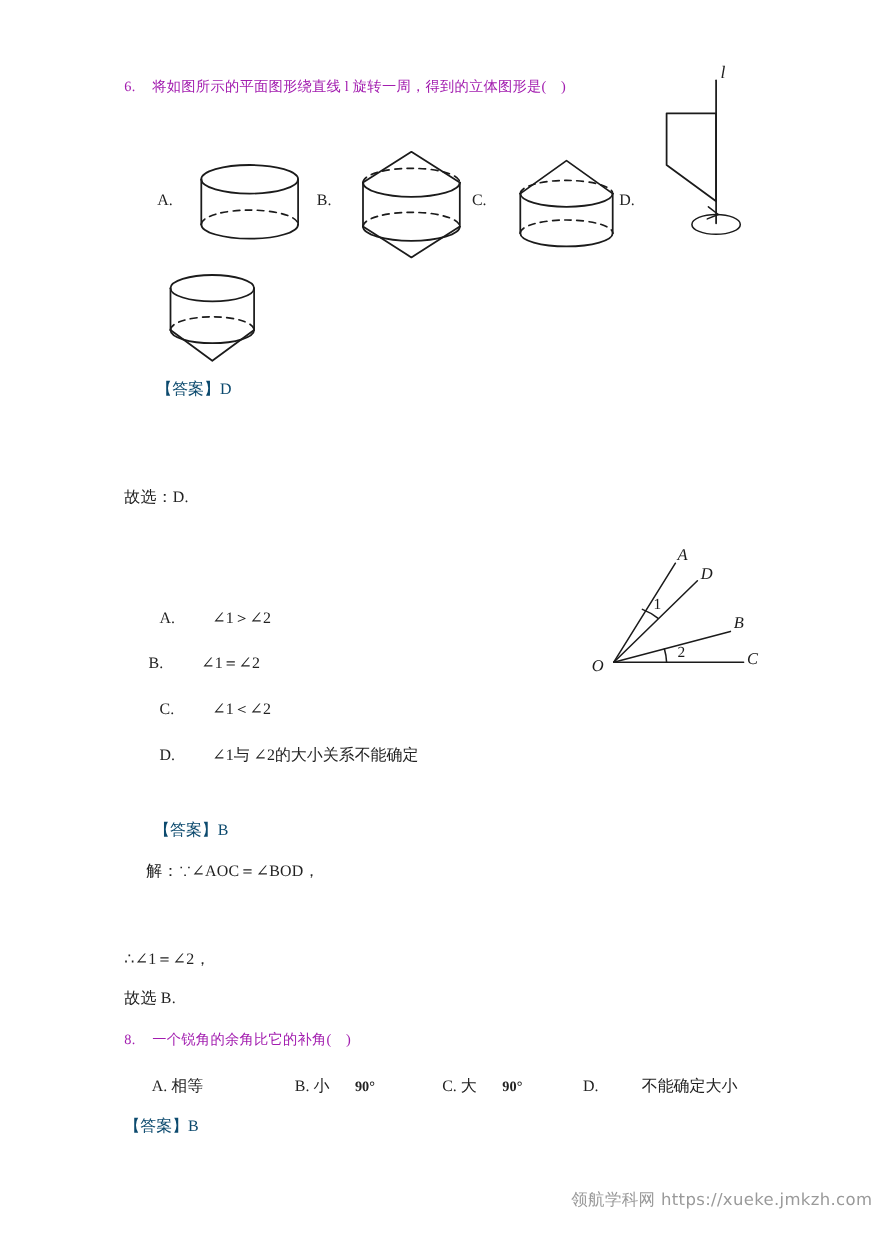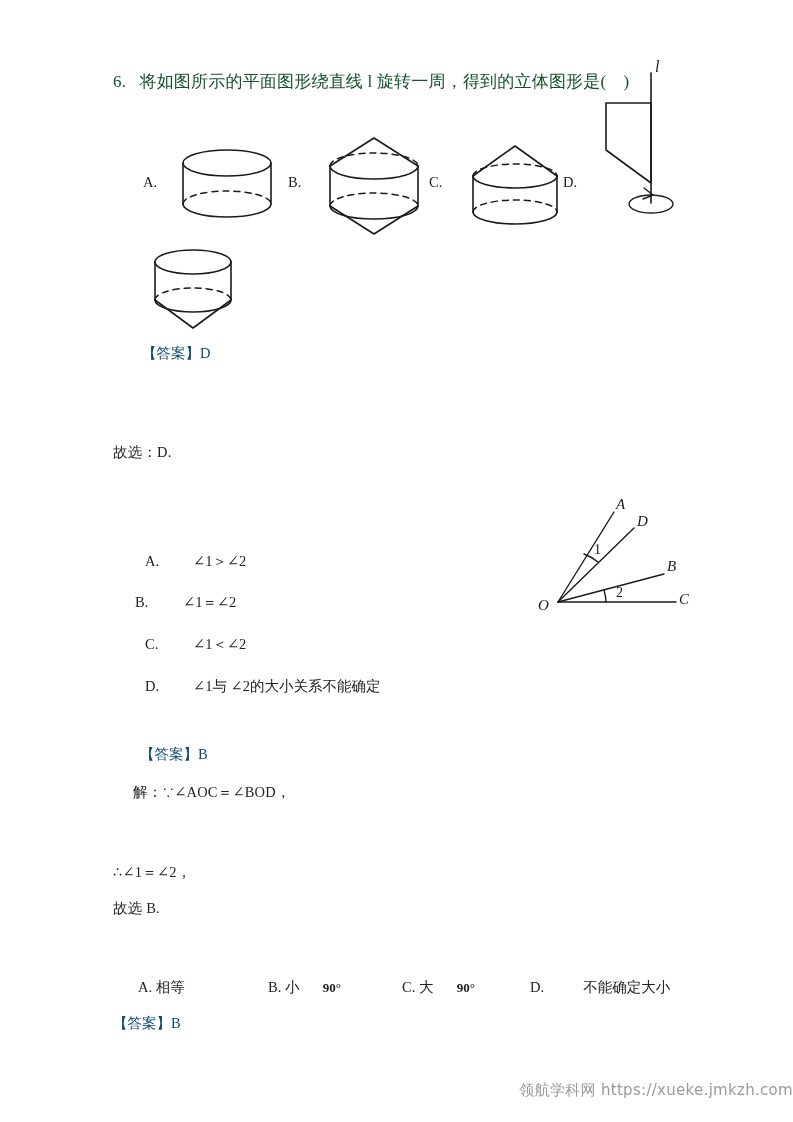--- a/index.html
+++ b/index.html
@@ -16,23 +16,23 @@
     overflow: hidden;
   }
   .page {
     position: absolute;
     inset: 0;
   }
 
   
   .qline {
     position: absolute;
-    font-size: 17px;
+    font-size: 13px;
     line-height: 1.45;
-    color: #14532d;
+    color: #a21caf;
     white-space: nowrap;
     letter-spacing: .2px;
   }
   .qnum {
     display: inline-block;
     min-width: 22px;
   }
   .body-text {
     position: absolute;
     font-size: 14.5px;
@@ -245,20 +245,24 @@
   </div>
 
   <div class="ans-text" style="left:140px; top:745px;">
     <span>【答案】</span><span>B</span>
   </div>
 
   <div class="body-text" style="left:113px; top:782px;margin-left:20px;">解：∵∠AOC＝∠BOD，</div>
   <div class="body-text" style="left:113px; top:862px;">∴∠1＝∠2，</div>
   <div class="body-text" style="left:113px; top:898px;">故选 B.</div>
 
+  <div class="qline" style="left:113px; top:936px;">
+    <span class="qnum">8.</span>
+    <span>一个锐角的余角比它的补角(　)</span>
+  </div>
 
   <div class="opt-row" style="left:138px; top:978px;">
     <span>A.</span>
     <span>相等</span>
   </div>
   <div class="opt-row" style="left:268px; top:978px;">
     <span>B.</span>
     <span>小</span>
     <span style="display:inline-block; width:16px;"></span>
     <span class="sup-deg" style="font-weight:bold;">90°</span>

